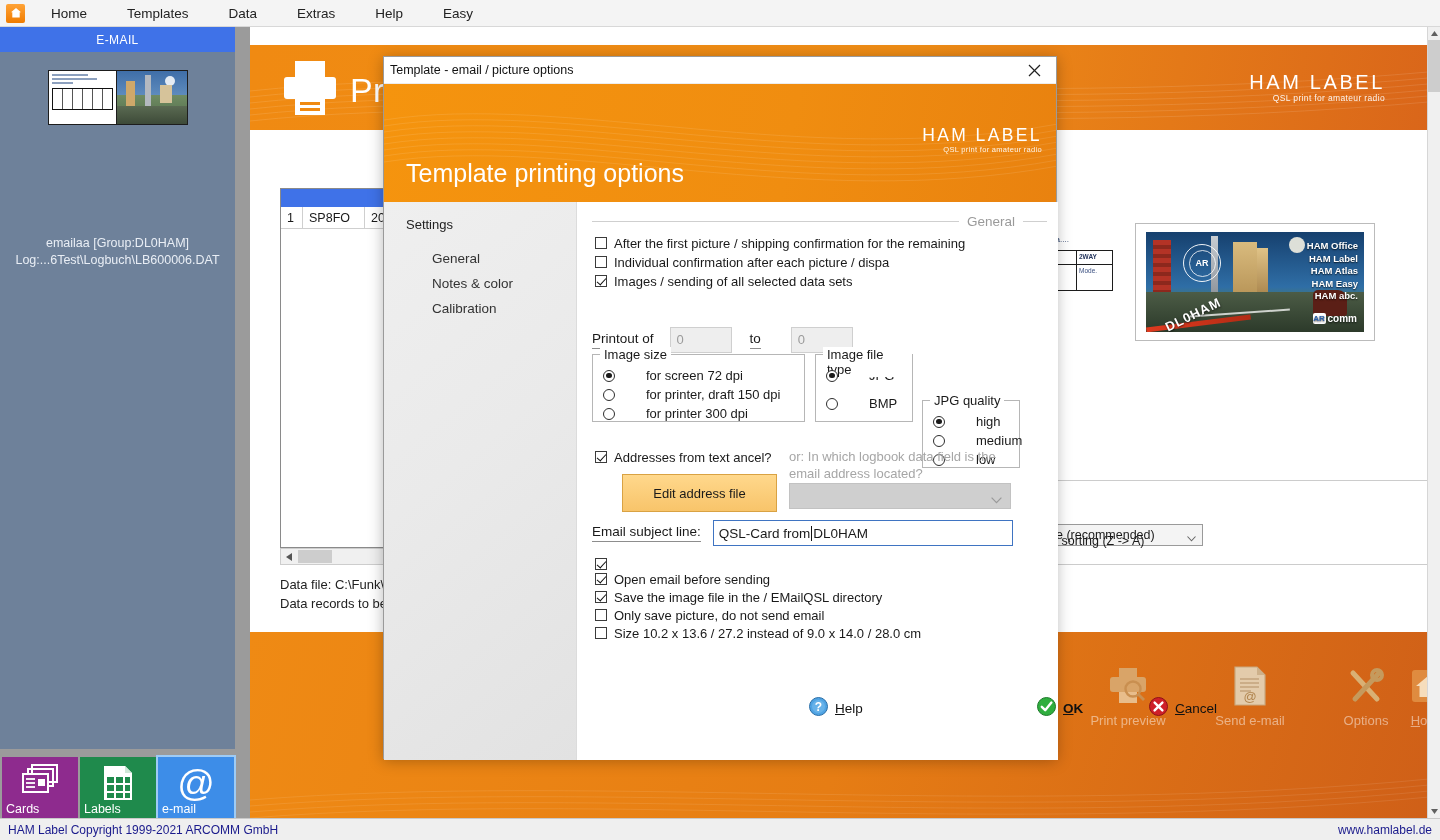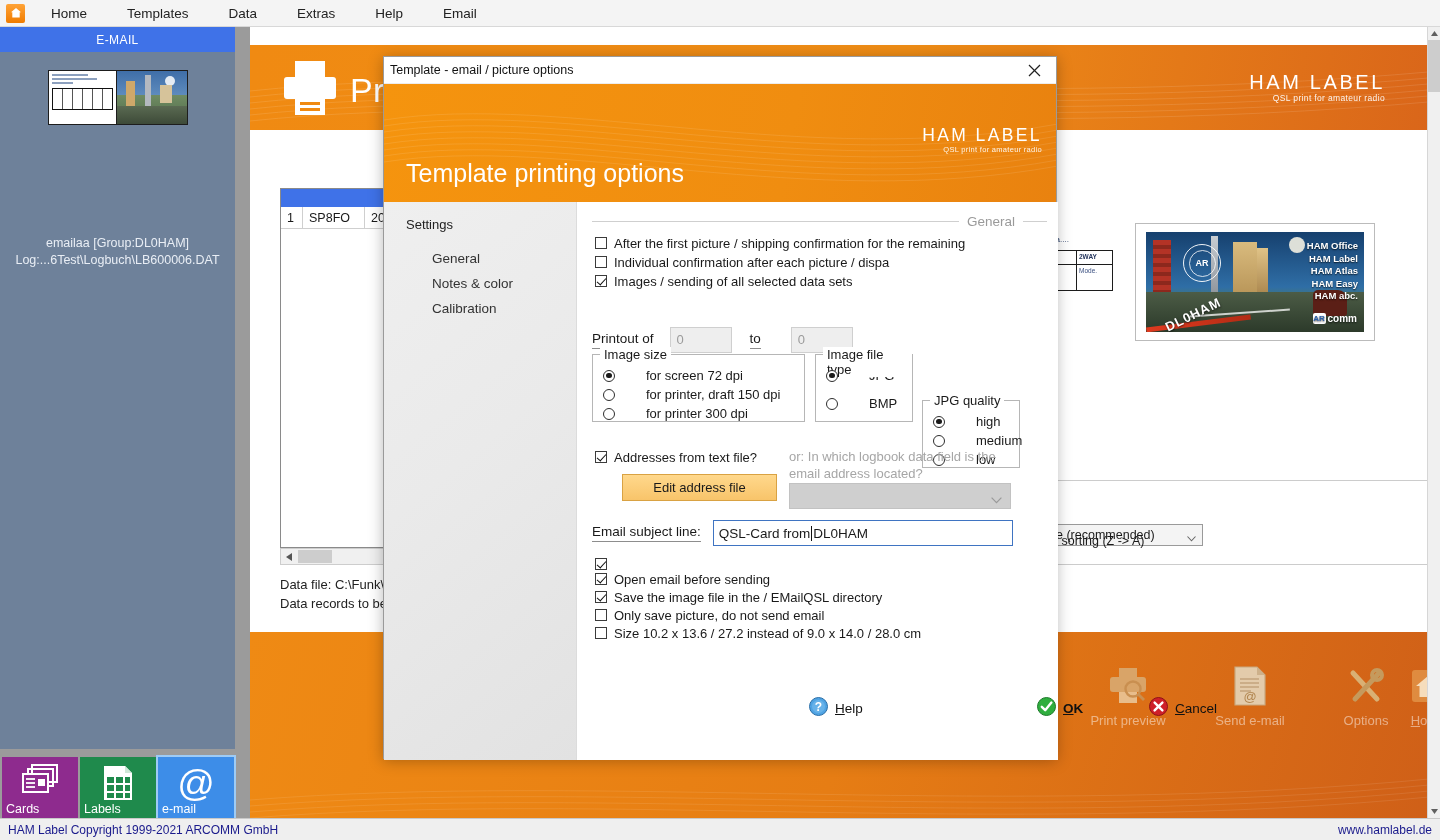--- a/index.html
+++ b/index.html
@@ -377,21 +377,21 @@
   #fs-type { left:238px; top:152px; width:98px; height:68px; }
   #fs-type .rrow { margin-bottom:9px; }
   #fs-qual { left:345px; top:152px; width:98px; height:68px;margin-top:46px; }
 
   #addr-check { position:absolute; left:18px; top:248px; }
   #addr-hint {
     position:absolute; left:212px; top:246px; width:240px;
     font-size:13px; color:#a6a6a6; line-height:17px;
   }
   #btn-editaddr {
-    position:absolute; left:45px; top:272px; width:155px; height:27px;
+    position:absolute; left:45px; top:272px; width:155px; height:38px;
     background:linear-gradient(#ffd88c,#f8c46a); border:1px solid #d9a243;
     font-size:13px; color:#1a1a1a; display:flex; align-items:center; justify-content:center;
     cursor:default;
   }
   #sel-field {
     position:absolute; left:212px; top:281px; width:222px; height:26px;
     background:#cfcfcf; border:1px solid #c2c2c2;
   }
   #sel-field .caret { position:absolute; right:8px; top:8px; }
   #subject-row {
@@ -427,21 +427,21 @@
   <div class="applogo">
     <svg width="12" height="12" viewBox="0 0 12 12">
         <path d="M6 1 L11 5.2 L9.7 5.2 L9.7 10.6 L2.3 10.6 L2.3 5.2 L1 5.2 Z" fill="#fff"></path>
       </svg>
   </div>
   <div class="menu-item">Home</div>
   <div class="menu-item">Templates</div>
   <div class="menu-item">Data</div>
   <div class="menu-item">Extras</div>
   <div class="menu-item">Help</div>
-  <div class="menu-item">Email</div>
+  <div class="menu-item">Easy</div>
 </div>
 
 <div id="sidebar">
   <div id="sidebar-tab">E-MAIL</div>
   <div id="thumb-wrap">
     <div id="thumb-card">
       <div class="tc-left">
         <div class="tc-line w1"></div>
         <div class="tc-line w3"></div>
         <div class="tc-line w2"></div>
@@ -786,21 +786,21 @@
           <span>medium</span>
         </div>
         <div class="rrow">
           <span class="radio"></span>
           <span>low</span>
         </div>
       </div>
 
       <div class="cbrow" id="addr-check">
         <span class="cbox checked"></span>
-        <span>Addresses from text file?</span>
+        <span>Addresses from text ancel?</span>
       </div>
 
       <div id="addr-hint">or: In which logbook data field is the email address located?</div>
 
       <div id="btn-editaddr">Edit address file</div>
 
       <div id="sel-field">
         <span class="caret">
           <svg width="11" height="7" viewBox="0 0 11 7">
               <path d="M0.6 0.6 L5.5 5.6 L10.4 0.6" stroke="#9a9a9a" stroke-width="1.2" fill="none"></path>

